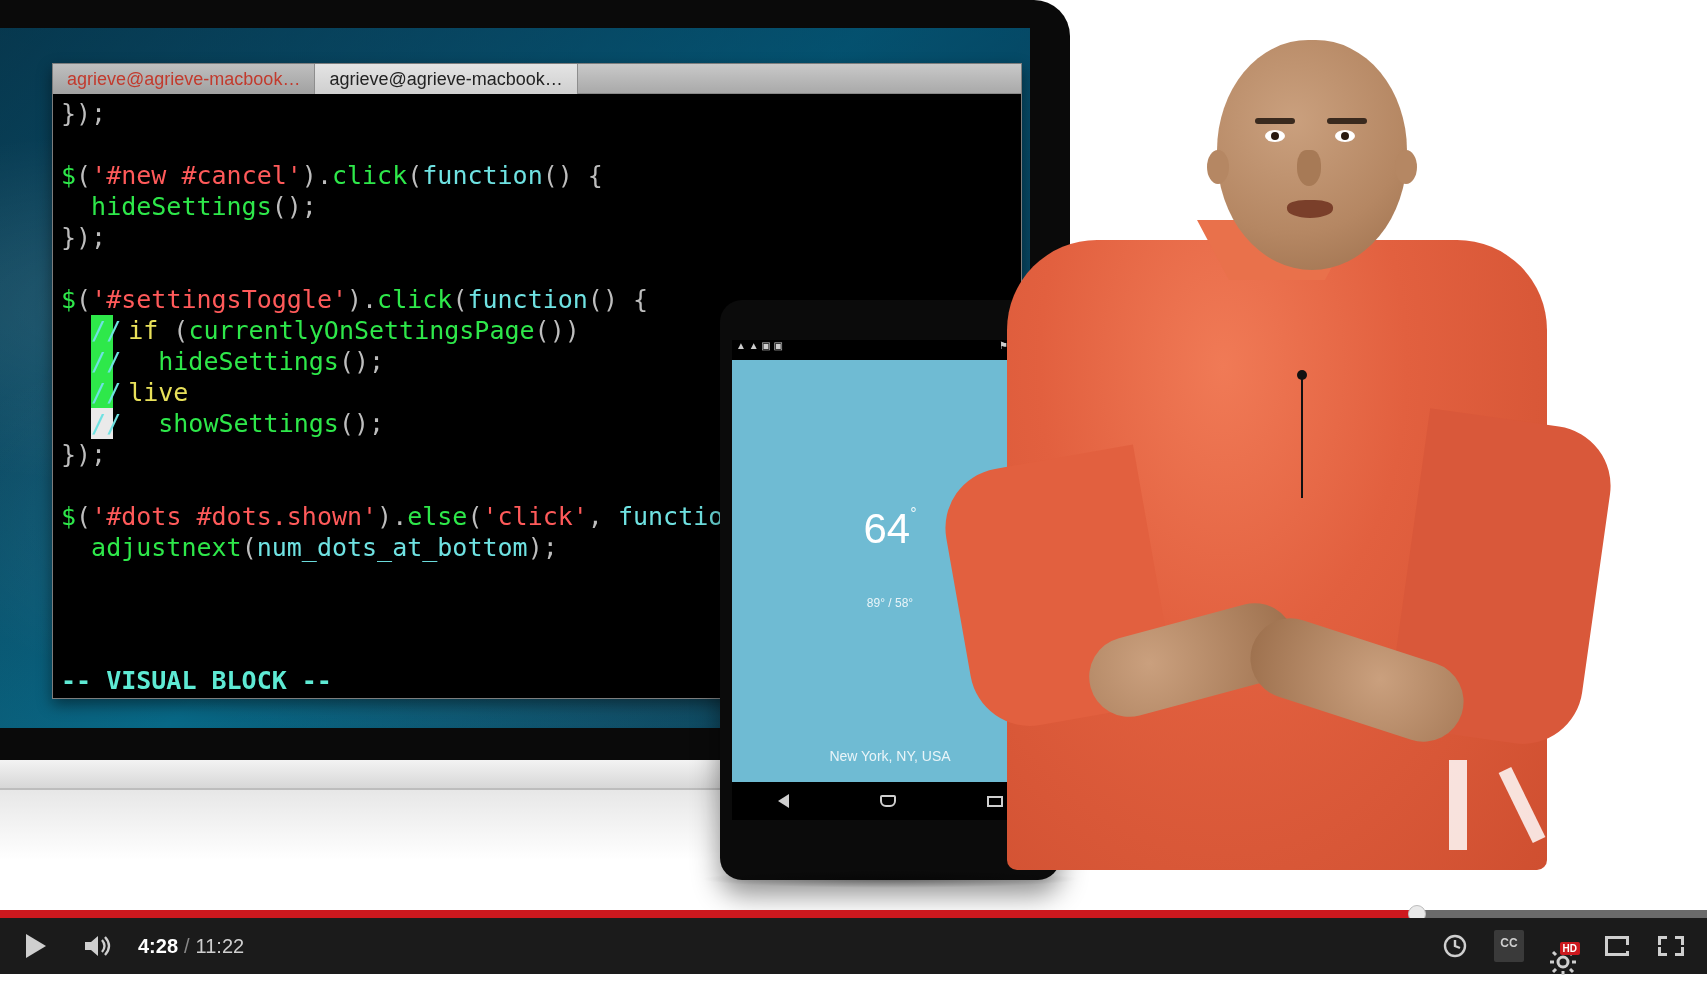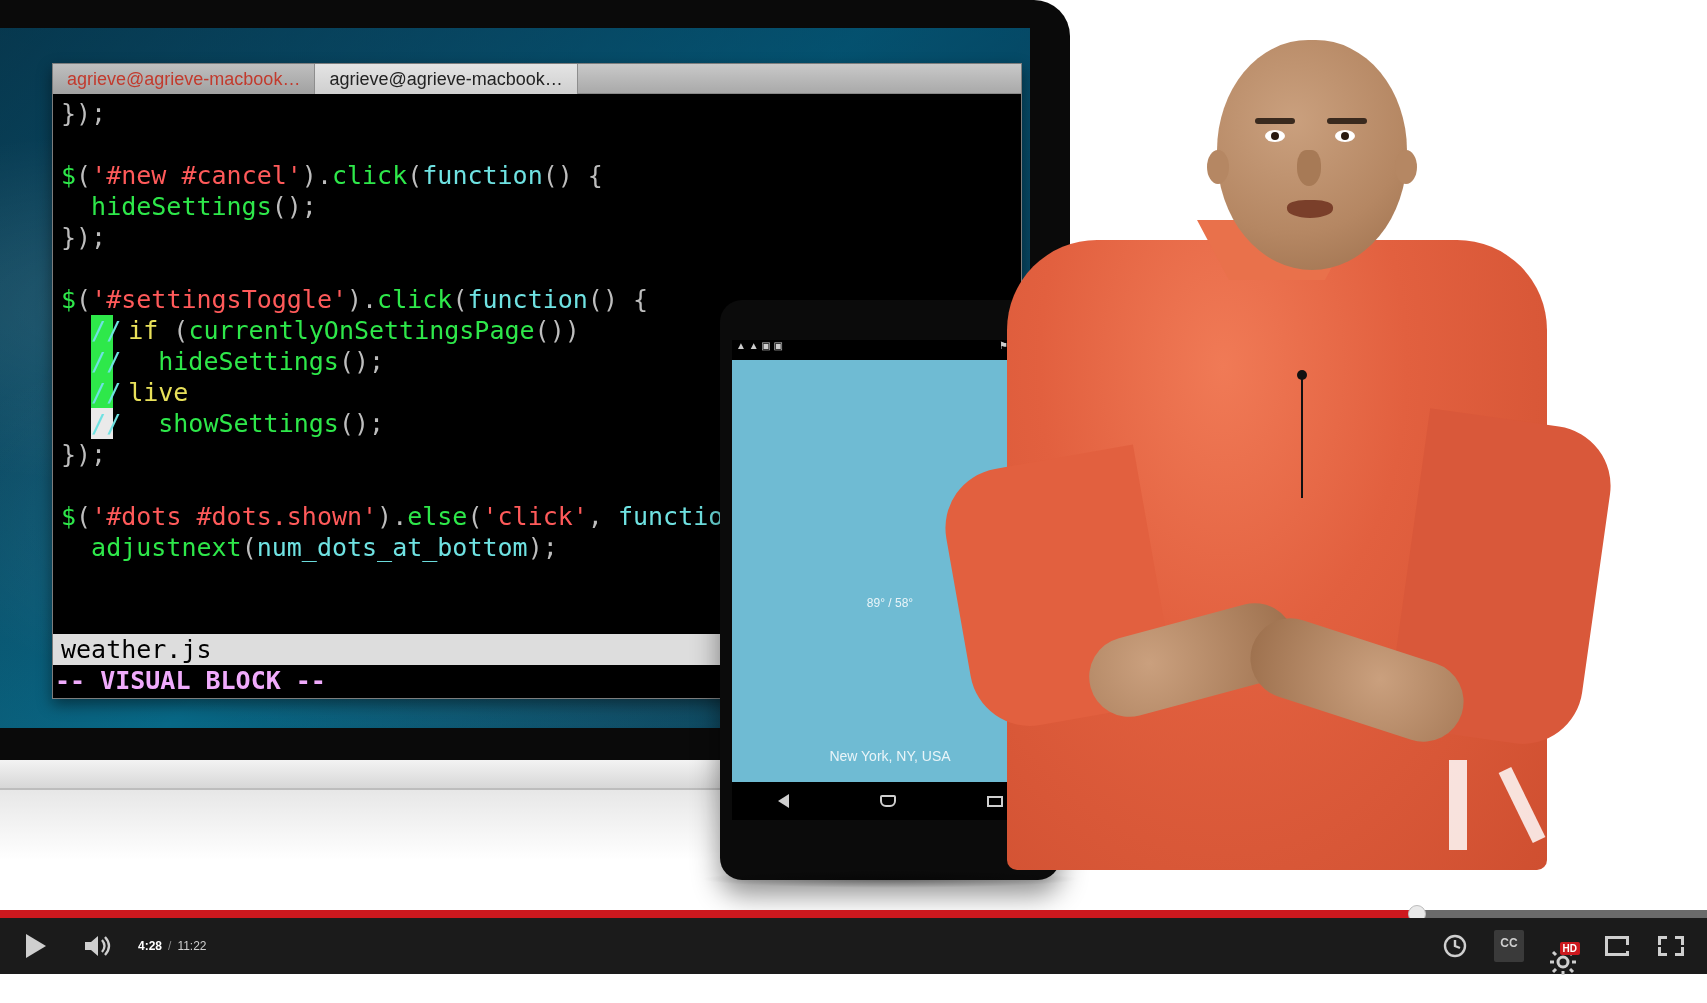--- a/index.html
+++ b/index.html
@@ -34,21 +34,21 @@
   .term-body { position: absolute; left: 0; top: 30px; right: 0; bottom: 0; background: #000; }
   .code { font-family: "DejaVu Sans Mono","Menlo","Consolas",monospace; font-size: 25px; line-height: 31px; color:#e8e8e8; white-space: pre; padding: 4px 8px; }
   .gn { color:#2ee84a; } 
   .rd { color:#ff5a5a; } 
   .cy { color:#6fe2e2; } 
   .yl { color:#e9e15a; } 
   .gr { color:#bdbdbd; }
   .hlbox { display:inline-block; width: 22px; background:#2ee84a; color:#7fd8d8; text-align:left; }
   .hlbox-cursor { display:inline-block; width: 22px; background:#eaeaea; color:#7fd8d8; }
   .status-line { position:absolute; left:0; right:0; bottom:33px; height:31px; background:#dddddd; color:#000; font-family: "DejaVu Sans Mono",monospace; font-size:25px; line-height:31px; padding:0 8px; display:flex; justify-content:space-between; }
-  .mode-line { position:absolute; left:0; right:0; bottom:2px; height:31px; color:#f0abfc; font-family:"DejaVu Sans Mono",monospace; font-size:25px; line-height:31px; padding:0 2px; font-weight:bold; }
+  .mode-line { position:absolute; left:0; right:0; bottom:2px; height:31px; color:#5eead4; font-family:"DejaVu Sans Mono",monospace; font-size:25px; line-height:31px; padding:0 8px; font-weight:bold; }
 
   
   .tablet { position: absolute; left: 720px; top: 300px; width: 340px; height: 580px; background: #0b0b0b; border-radius: 22px; box-shadow: 0 14px 28px rgba(0,0,0,0.45); }
   .tablet-inner { position: absolute; left: 12px; top: 40px; right: 12px; bottom: 60px; background: #000; }
   .tablet-statusbar { position:absolute; left:0; top:0; right:0; height:20px; background:#000; color:#ccc; font-size:10px; display:flex; justify-content:space-between; padding:0 4px; }
   .tablet-app { position:absolute; left:0; top:20px; right:0; bottom:38px; background:#6fbbd3; color:#fff; text-align:center; }
   .gear { position:absolute; right:7px; top:6px; width:12px; height:12px; border:2px dotted rgba(255,255,255,0.9); border-radius:50%; }
   .temp { position:absolute; left:0; right:0; top:40%; transform:translateY(-50%); font-size:42px; font-weight:300; }
   .temp sup { font-size:16px; vertical-align: top; opacity:0.9; }
   .temp-sub { position:absolute; left:0; right:0; top:56%; font-size:12px; opacity:0.85; }
@@ -93,21 +93,21 @@
   .yt-progress { position:absolute; left:0; right:0; top:910px; height:8px; background:#2b2b2b; }
   .yt-progress .loaded { position:absolute; left:0; top:0; bottom:0; width:100%; background:#6b6b6b; }
   .yt-progress .played { position:absolute; left:0; top:0; bottom:0; background:#cc181e; }
   .yt-progress .scrubber { position:absolute; top:50%; width:18px; height:18px; background:#eaeaea; border-radius:50%; transform:translate(-50%,-50%); border:1px solid #bdbdbd; }
 
   .yt-controls { position:absolute; left:0; right:0; top:918px; height:56px; background:#1b1b1b; color:#ddd; display:flex; align-items:center; justify-content:space-between; padding:0 14px; font-size:16px; }
   .yt-left { display:flex; align-items:center; gap:18px; }
   .yt-right { display:flex; align-items:center; gap:10px; }
   .yt-btn { display:flex; align-items:center; justify-content:center; width:44px; height:38px; color:#cfcfcf; cursor:pointer; }
   .play-triangle { width:0; height:0; border-top:12px solid transparent; border-bottom:12px solid transparent; border-left:20px solid #cfcfcf; }
-  .yt-time { font-family: Arial, sans-serif; font-size:12px; color:#cfcfcf; display:flex; gap:6px; align-items:baseline; }
+  .yt-time { font-family: Arial, sans-serif; font-size:20px; color:#cfcfcf; display:flex; gap:6px; align-items:baseline; }
   .yt-time .current { color:#fff; font-weight:bold; }
   .yt-time .sep { color:#888; }
   .vol svg, .gear-ico svg, .cc svg, .fs svg { display:block; }
   .yt-chip { height:32px; padding:0 6px; background:#3a3a3a; color:#cfcfcf; font-size:12px; line-height:26px; border-radius:2px; font-weight:bold; }
   .settings-ico { width:28px; height:28px; position:relative;margin-top:32px; }
   .settings-ico svg { width:28px; height:28px; }
   .badge-hd { position:absolute; right:-3px; top:-6px; background:#cc181e; color:#fff; font-size:10px; font-weight:bold; padding:1px 3px; border-radius:2px; }
   .expand-ico { width:24px; height:20px; border:3px solid #cfcfcf; position:relative; }
   .expand-ico::after { content:""; position:absolute; right:-3px; top:6px; width:6px; height:6px; background:#1b1b1b; }
   .fullscreen-ico { width:26px; height:20px; position:relative; }
@@ -146,42 +146,41 @@
 <span class="gn">$</span><span class="gr">(</span><span class="rd">'#settingsToggle'</span><span class="gr">).</span><span class="gn">click</span><span class="gr">(</span><span class="cy">function</span><span class="gr">() {</span>
 <span class="">  </span><span class="hlbox"><span class="cy">//</span></span><span class=""> </span><span class="yl">if</span><span class="gr"> (</span><span class="gn">currentlyOnSettingsPage</span><span class="gr">())</span>
 <span class="">  </span><span class="hlbox"><span class="cy">//</span></span><span class="">   </span><span class="gn">hideSettings</span><span class="gr">();</span>
 <span class="">  </span><span class="hlbox"><span class="cy">//</span></span><span class=""> </span><span class="yl">live</span>
 <span class="">  </span><span class="hlbox-cursor"><span class="cy">//</span></span><span class="">   </span><span class="gn">showSettings</span><span class="gr">();</span>
 <span class="gr">});</span>
 <span class=""></span>
 <span class="gn">$</span><span class="gr">(</span><span class="rd">'#dots #dots.shown'</span><span class="gr">).</span><span class="gn">else</span><span class="gr">(</span><span class="rd">'click'</span><span class="gr">, </span><span class="cy">function</span><span class="gr">()</span>
 <span class="">  </span><span class="gn">adjustnext</span><span class="gr">(</span><span class="cy">num_dots_at_bottom</span><span class="gr">);</span>
 </div>
-            <div class="status-line">
-              <span>weather.js</span>
-              <span>573,6</span>
-            </div>
             <div class="mode-line">-- VISUAL BLOCK --</div>
           </div>
         </div>
       </div>
     </div>
     <div class="monitor-base">
       <div class="silver"></div>
       <div class="shadow"></div>
     </div>
 
     <div class="tablet">
       <div class="tablet-inner">
         <div class="tablet-statusbar">
           <span>▲ ▲ ▣ ▣</span>
           <span>⚑ ▮ 10:54</span>
         </div>
         <div class="tablet-app">
           <div class="gear"></div>
+          <div class="temp">
+            <span>64</span><sup>°</sup>
+          </div>
           <div class="temp-sub">89° / 58°</div>
           <div class="temp-loc">New York, NY, USA</div>
         </div>
         <div class="tablet-nav">
           <div class="nav-back"></div>
           <div class="nav-home"></div>
           <div class="nav-recent"></div>
         </div>
       </div>
     </div>

